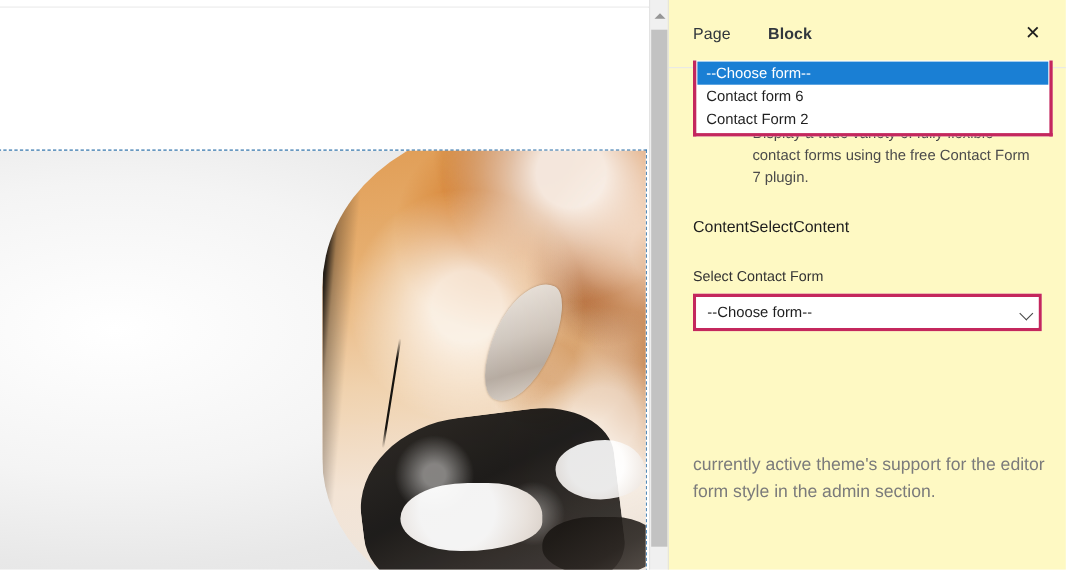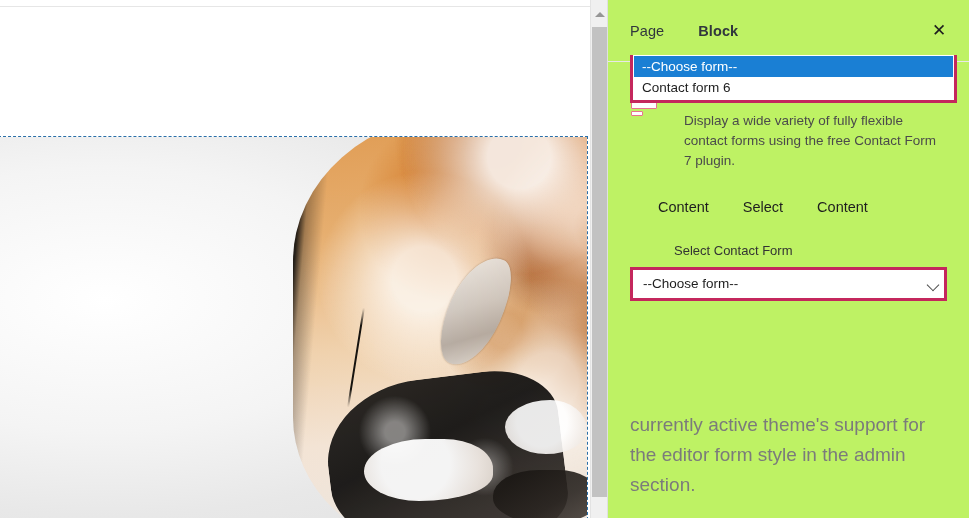--- a/index.html
+++ b/index.html
@@ -179,21 +179,21 @@
     width: 15px; height: 470px;
     background: #c2c2c2;
     border-radius: 0;
   }
 
   
   .sidebar {
     position: absolute;
     left: 607px; top: 0;
     width: 362px; height: 518px;
-    background: #bef264;
+    background: #fef9c3;
     border-left: 1px solid #e0e0e0;
   }
 
   .sidebar-tabs {
     position: relative;
     height: 62px;
     display: flex;
     align-items: center;
     padding: 0 22px;
     border-bottom: 1px solid #e8e8e8;
@@ -265,42 +265,39 @@
     line-height: 1.48;
     margin: 0;
     padding-left: 12px;
   }
 
   
   .inner-tabs {
     display: flex;
     padding: 0 22px;
     margin-top: 28px;
-    gap: 34px;
-    margin-left: 28px;
   }
   .inner-tab {
     font-size: 14.5px;
     color: #1e1e1e;
     cursor: pointer;
     padding-bottom: 2px;
   }
 
   
   .field {
     padding: 0 22px;
     margin-top: 26px;
     position: relative;
   }
   .field-label {
     font-size: 13px;
     color: #333333;
     margin-bottom: 9px;
     display: block;
-    margin-left: 44px;
   }
 
   .select-wrap {
     position: relative;
     height: 34px;
     border: 3px solid #c4275d;
     background: #ffffff;
   }
   .select-inner {
     position: absolute;
@@ -354,21 +351,21 @@
     background: #1a7fd4;
     color: #ffffff;
   }
 
   
   .help-text {
     position: absolute;
     left: 22px;
     right: 18px;
     top: 410px;
-    font-size: 19px;
+    font-size: 16px;
     line-height: 1.58;
     color: #7b7b7b;
   }
 </style>
 </head>
 <body>
 
 <div id="root">
 
   <div class="top-rule"></div>
@@ -436,16 +433,17 @@
     </div>
 
     <div class="help-text">
       <span>currently active theme's support for the editor</span>
       <span>form style in the admin section.</span>
     </div>
 
     <div class="dropdown">
       <div class="dd-option selected">--Choose form--</div>
       <div class="dd-option">Contact form 6</div>
+      <div class="dd-option">Contact Form 2</div>
     </div>
 
   </div>
 </div>
 
 </body></html>

